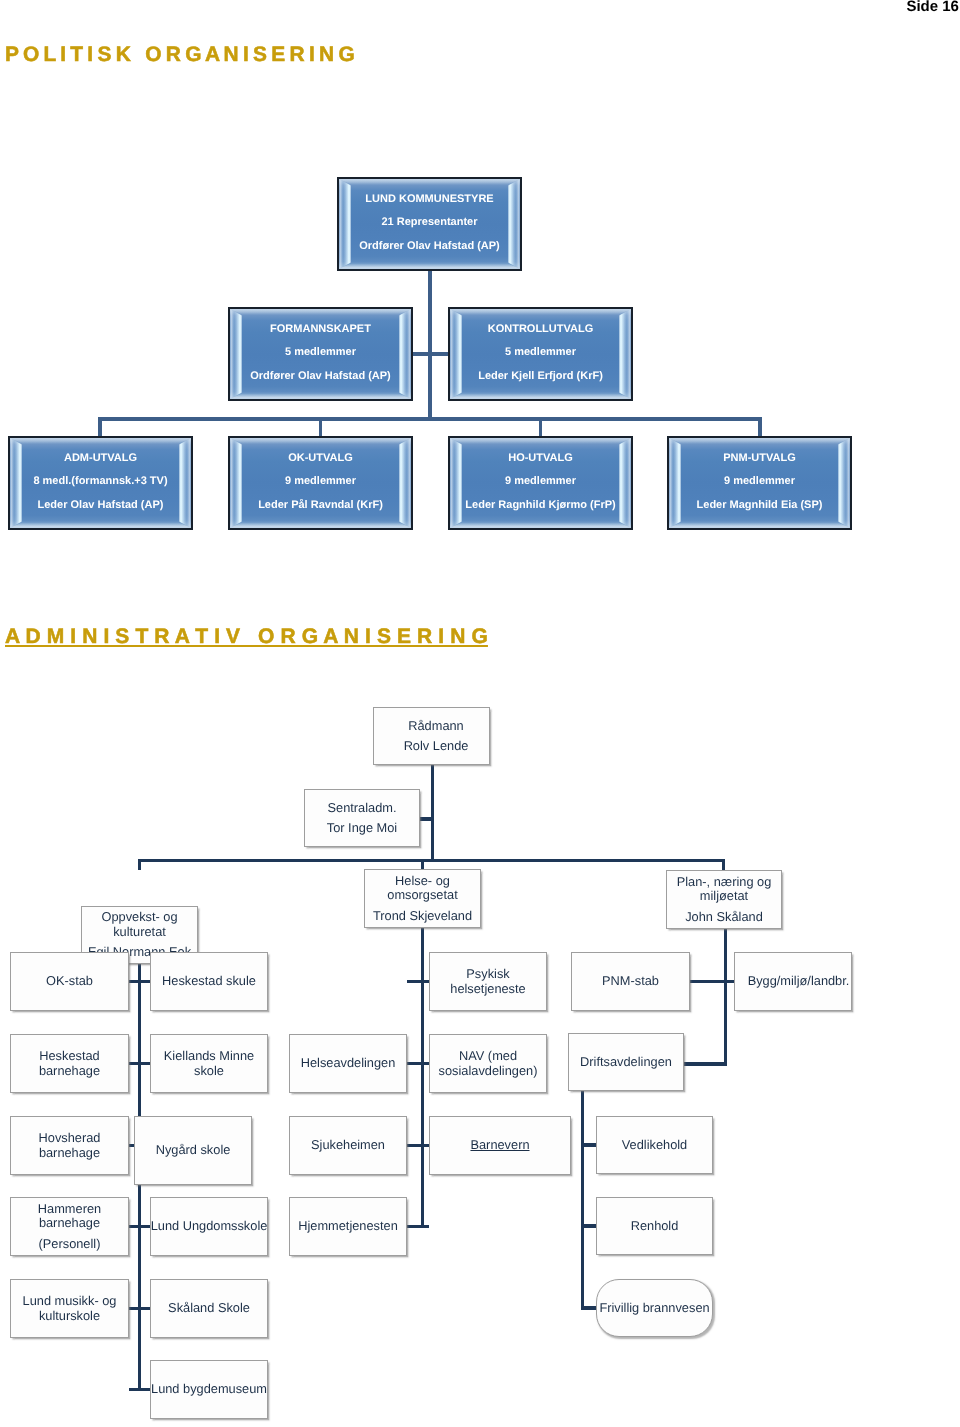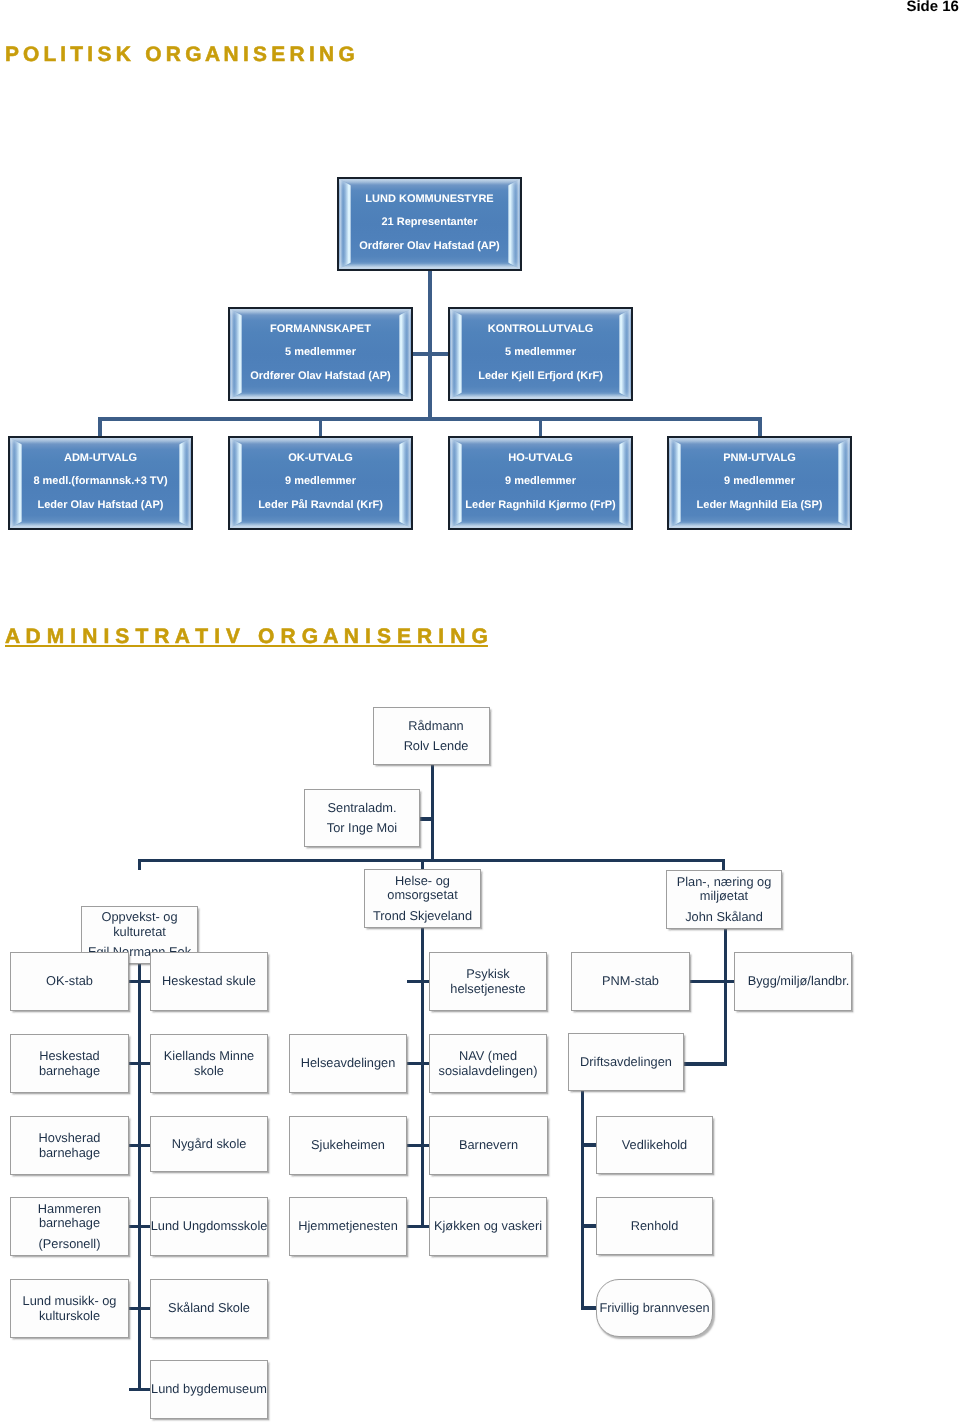--- a/index.html
+++ b/index.html
@@ -440,46 +440,43 @@
     <div>NAV (med</div>
     <div>sosialavdelingen)</div>
   </div>
   <div class="abox" style="left:568px;top:1033px;width:116px;height:58px;">
     <div>Driftsavdelingen</div>
   </div>
   <div class="abox" style="left:10px;top:1116px;width:119px;height:59px;">
     <div>Hovsherad</div>
     <div>barnehage</div>
   </div>
-  <div class="abox" style="left:150px;top:1116px;width:118px;height:56px;">
+  <div class="abox" style="left:134px;top:1116px;width:118px;height:69px;">
     <div>Nygård skole</div>
   </div>
   <div class="abox" style="left:289px;top:1116px;width:118px;height:59px;">
     <div>Sjukeheimen</div>
   </div>
-  <div class="abox" style="left:429px;top:1116px;width:119px;height:59px;">
+  <div class="abox" style="left:429px;top:1116px;width:142px;height:59px;text-decoration:underline;">
     <div>Barnevern</div>
   </div>
   <div class="abox" style="left:596px;top:1116px;width:117px;height:58px;">
     <div>Vedlikehold</div>
   </div>
   <div class="abox" style="left:10px;top:1197px;width:119px;height:59px;">
     <div>Hammeren</div>
     <div>barnehage</div>
     <div class="nm">(Personell)</div>
   </div>
   <div class="abox" style="left:150px;top:1197px;width:118px;height:59px;">
     <div>Lund Ungdomsskole</div>
   </div>
   <div class="abox" style="left:289px;top:1197px;width:118px;height:59px;">
     <div>Hjemmetjenesten</div>
   </div>
-  <div class="abox" style="left:429px;top:1197px;width:118px;height:59px;">
-    <div>Kjøkken og vaskeri</div>
-  </div>
   <div class="abox" style="left:596px;top:1197px;width:117px;height:58px;">
     <div>Renhold</div>
   </div>
   <div class="abox" style="left:10px;top:1279px;width:119px;height:59px;">
     <div>Lund musikk- og</div>
     <div>kulturskole</div>
   </div>
   <div class="abox" style="left:150px;top:1279px;width:118px;height:59px;">
     <div>Skåland Skole</div>
   </div>

